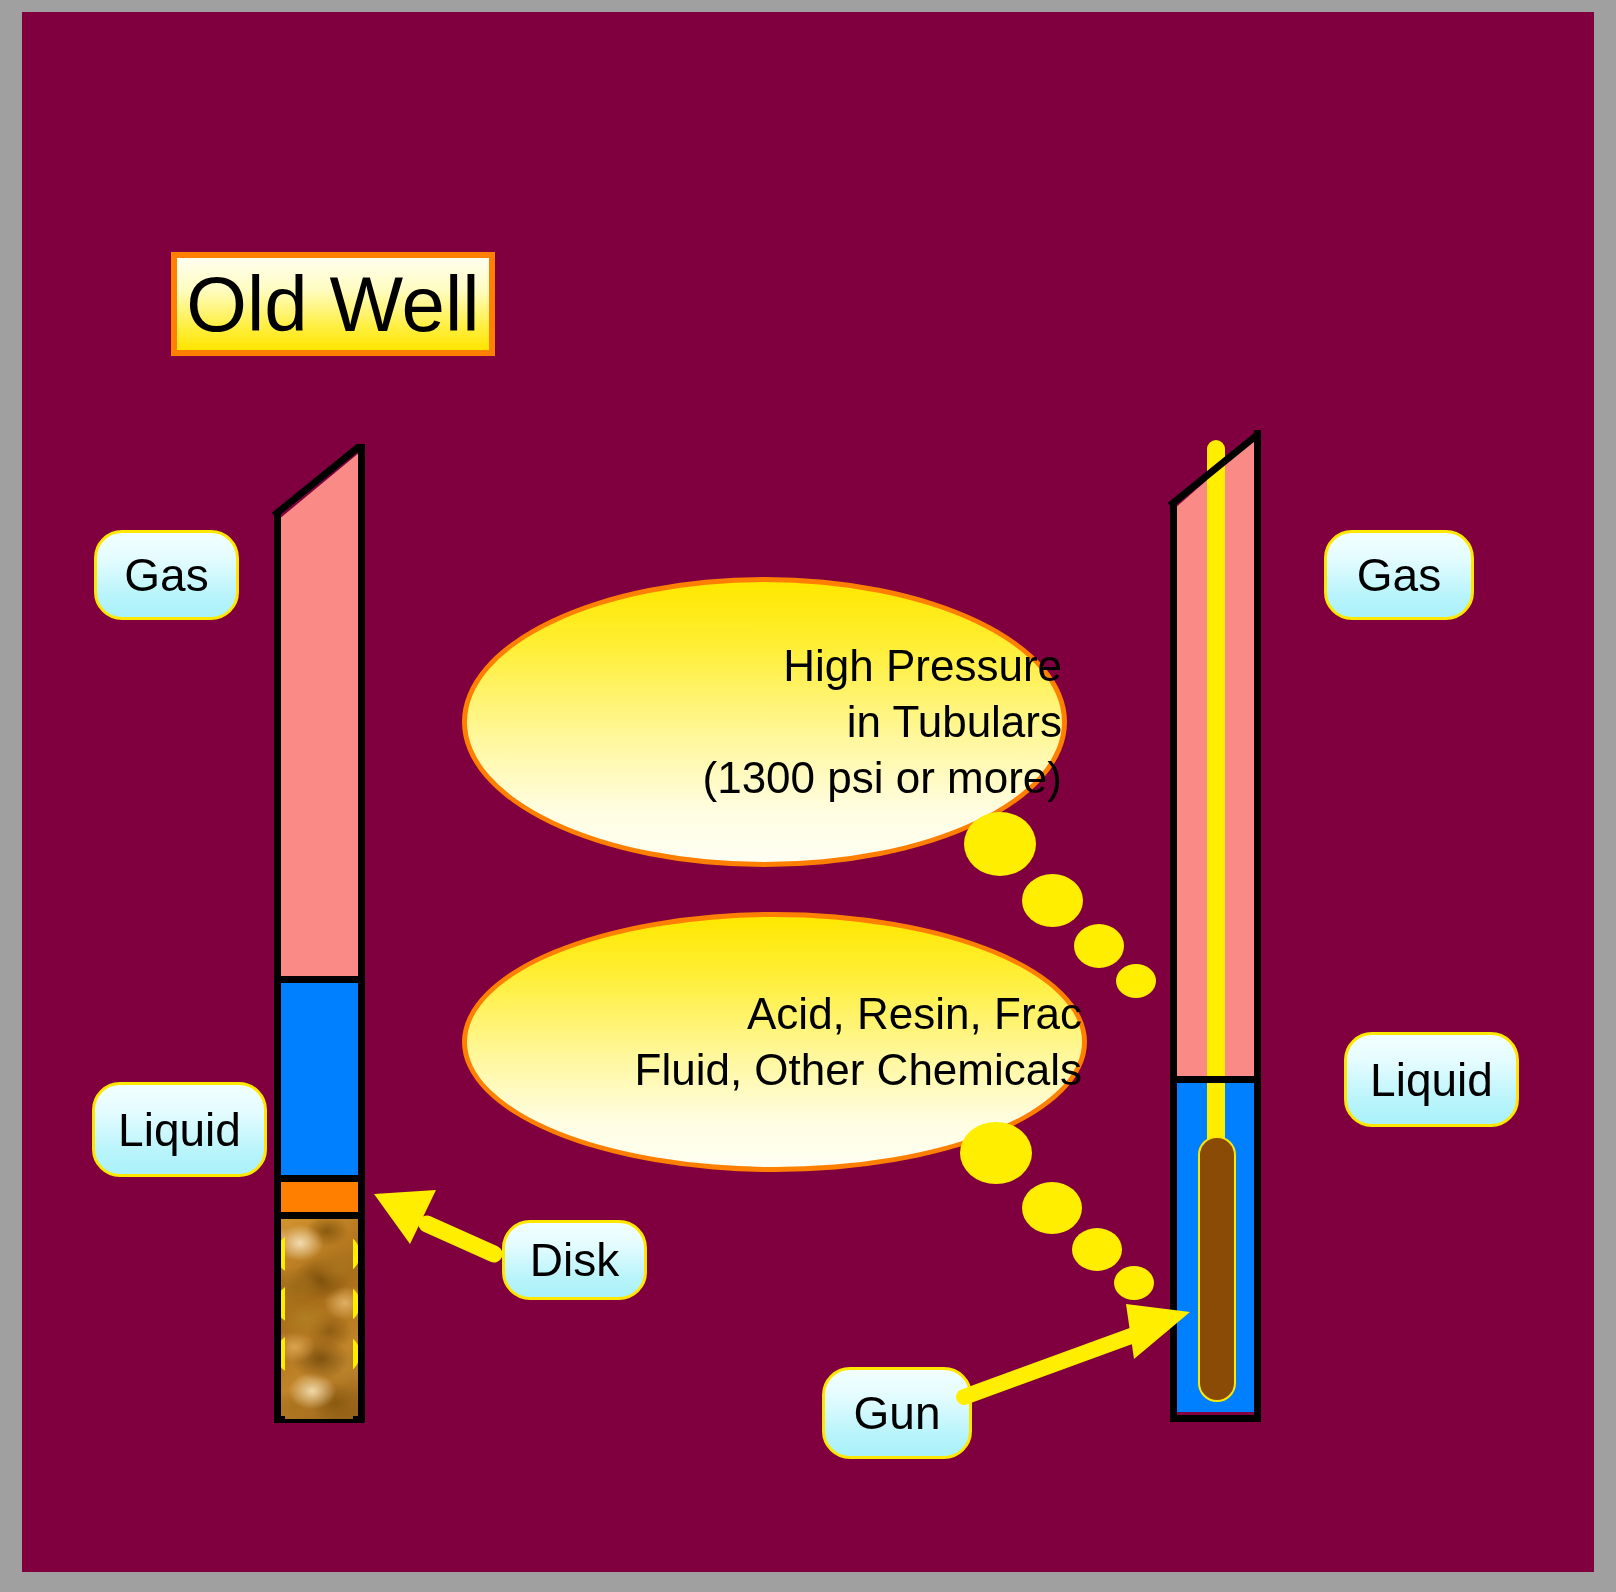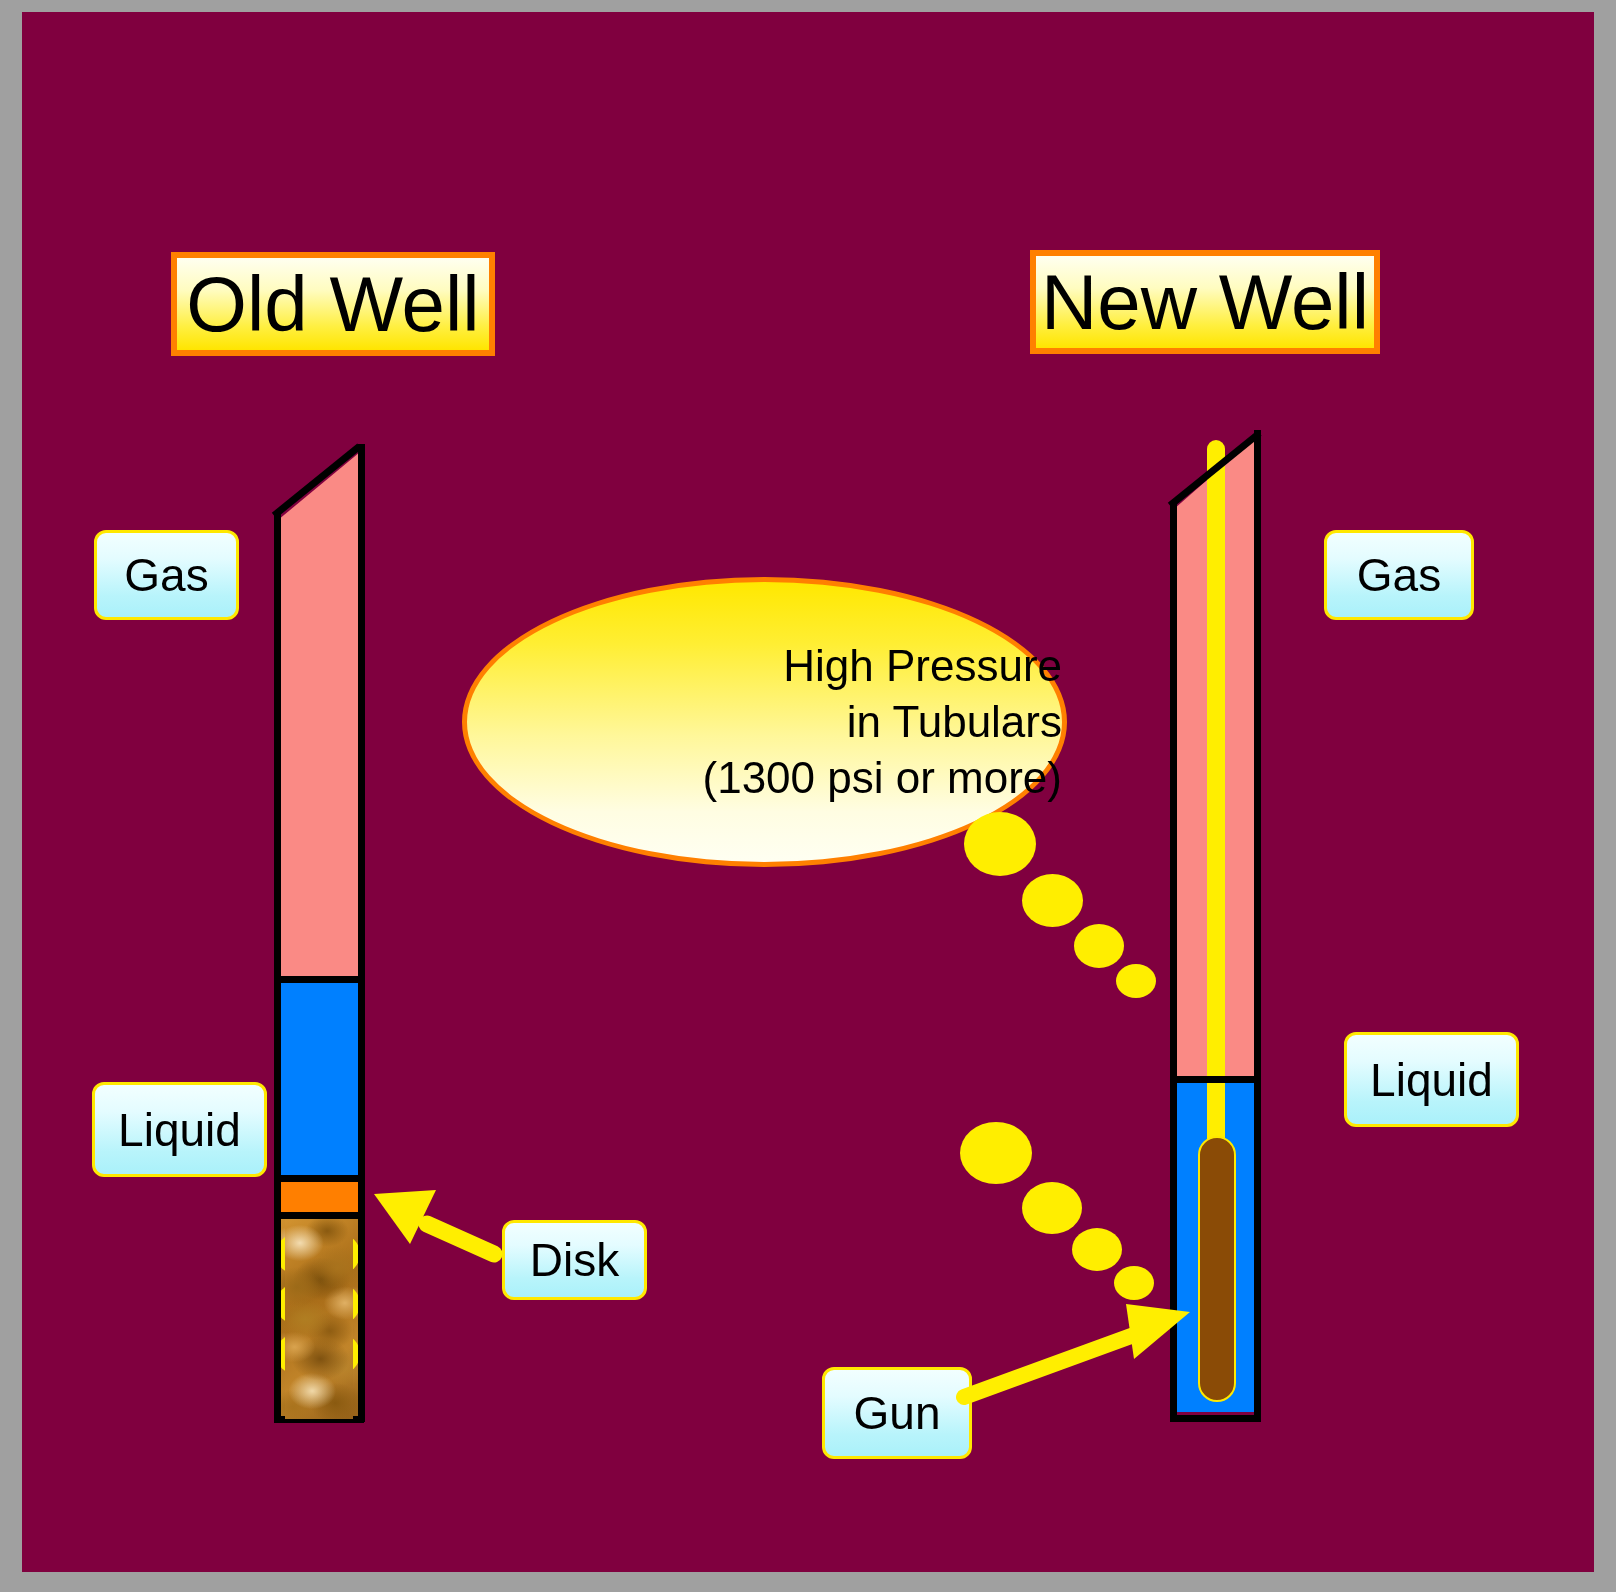--- a/index.html
+++ b/index.html
@@ -91,21 +91,21 @@
   .perf {
     position: absolute;
     background: #ffee00;
     border-radius: 50%;
   }
 
   
   .callout {
     position: absolute;
     border: 3px solid #ffe800;
-    border-radius: 12px;
+    border-radius: 28px;
     background: linear-gradient(to bottom, #f2ffff 0%, #e4fcff 30%, #b8f4fb 75%, #aaf1fa 100%);
     color: #000;
     font-size: 46px;
     display: flex;
     align-items: center;
     justify-content: center;
     box-sizing: border-box;
   }
 
   
@@ -153,21 +153,20 @@
   }
 </style>
 </head>
 <body>
 
 <div id="canvas">
   <div id="stage">
 
     <div class="title-box" style="left:126px; top:240px; width:324px; height:104px;">Old Well</div>
 
-    <div class="title-box" style="left:985px; top:238px; width:350px; height:104px;">New Well</div>
 
     <div class="gas-zone" style="left:256px; top:440px; width:82px; height:530px;
                 clip-path: polygon(0 68px, 100% 0, 100% 100%, 0 100%);"></div>
 
     <div class="liquid-zone" style="left:256px; top:970px; width:82px; height:193px;"></div>
 
     <div class="disk-zone" style="left:256px; top:1170px; width:82px; height:30px;"></div>
 
     <div class="rock" style="left:256px; top:1207px; width:82px; height:200px;"></div>
 
@@ -231,20 +230,24 @@
         <path d="M 1168,1300 L 1112,1347 L 1104,1292 Z" fill="#ffee00"></path>
       </g>
     </svg>
 
     <div class="bubble" style="left:440px; top:565px; width:605px; height:290px;">
       <div>High Pressure</div>
       <div>in Tubulars</div>
       <div>(1300 psi or more)</div>
     </div>
 
+    <div class="bubble" style="left:440px; top:900px; width:625px; height:260px;">
+      <div>Acid, Resin, Frac</div>
+      <div>Fluid, Other Chemicals</div>
+    </div>
 
     <div class="dot" style="left:942px; top:800px;  width:72px; height:64px;"></div>
     <div class="dot" style="left:1000px; top:862px; width:61px; height:53px;"></div>
     <div class="dot" style="left:1052px; top:912px; width:50px; height:44px;"></div>
     <div class="dot" style="left:1094px; top:952px; width:40px; height:34px;"></div>
 
     <div class="dot" style="left:938px; top:1110px; width:72px; height:62px;"></div>
     <div class="dot" style="left:1000px; top:1170px; width:60px; height:52px;"></div>
     <div class="dot" style="left:1050px; top:1216px; width:50px; height:43px;"></div>
     <div class="dot" style="left:1092px; top:1254px; width:40px; height:34px;"></div>

